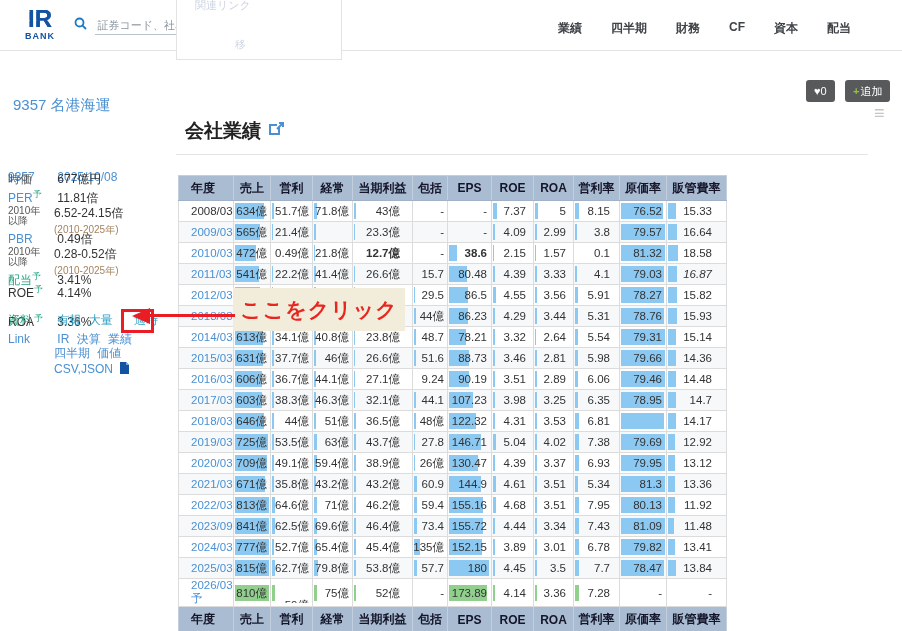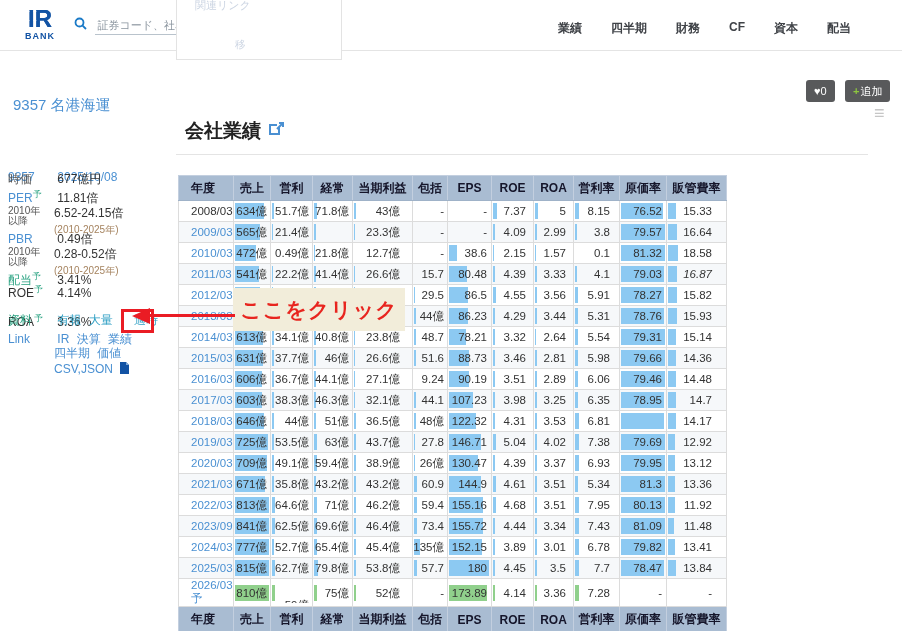--- a/index.html
+++ b/index.html
@@ -381,32 +381,32 @@
           </div>
         </td>
         <td>
           <div class="cw">
             <span class="bar" style="width: 0.981px;"></span>
             <span class="val" style="padding-right: 3px;">21.8億</span>
           </div>
         </td>
         <td>
           <div class="cw">
-            <span class="val" style="padding-right: 12px;">12.7億</span>
+            <span class="val" style="padding-right: 12px; font-weight: bold;">12.7億</span>
           </div>
         </td>
         <td>
           <div class="cw">
             <span class="val" style="padding-right: 3px;">-</span>
           </div>
         </td>
         <td>
           <div class="cw">
             <span class="bar" style="width: 8.492px;"></span>
-            <span class="val" style="padding-right: 4px;">38.6</span>
+            <span class="val" style="padding-right: 4px; font-weight: bold;">38.6</span>
           </div>
         </td>
         <td>
           <div class="cw">
             <span class="bar" style="width: 1.1825px;"></span>
             <span class="val" style="padding-right: 7px;">2.15</span>
           </div>
         </td>
         <td>
           <div class="cw">

